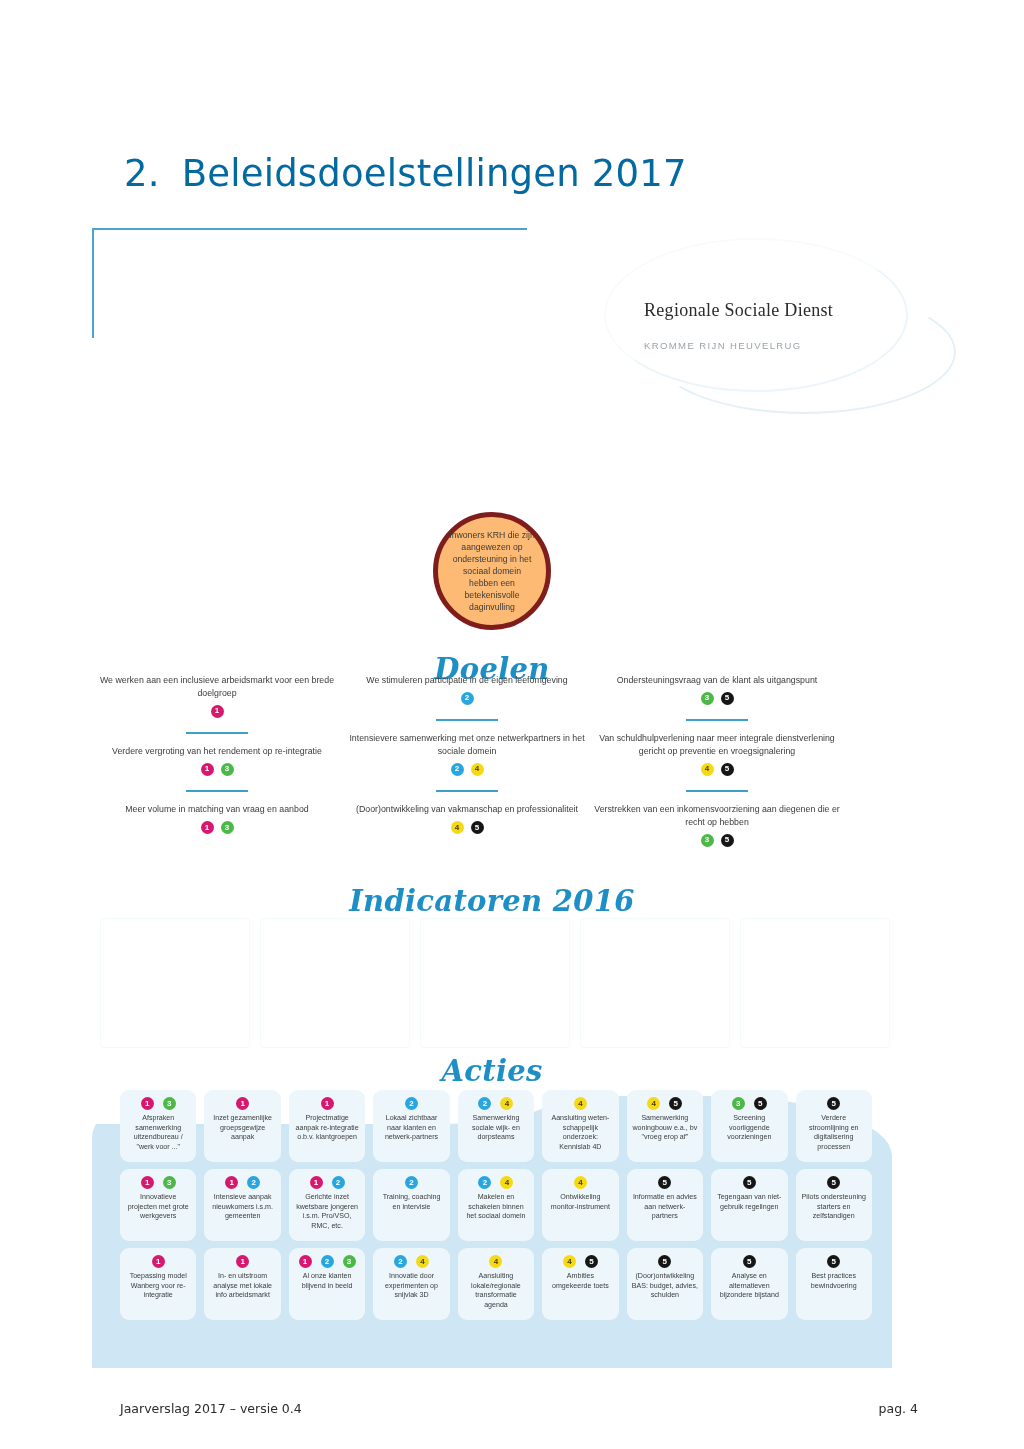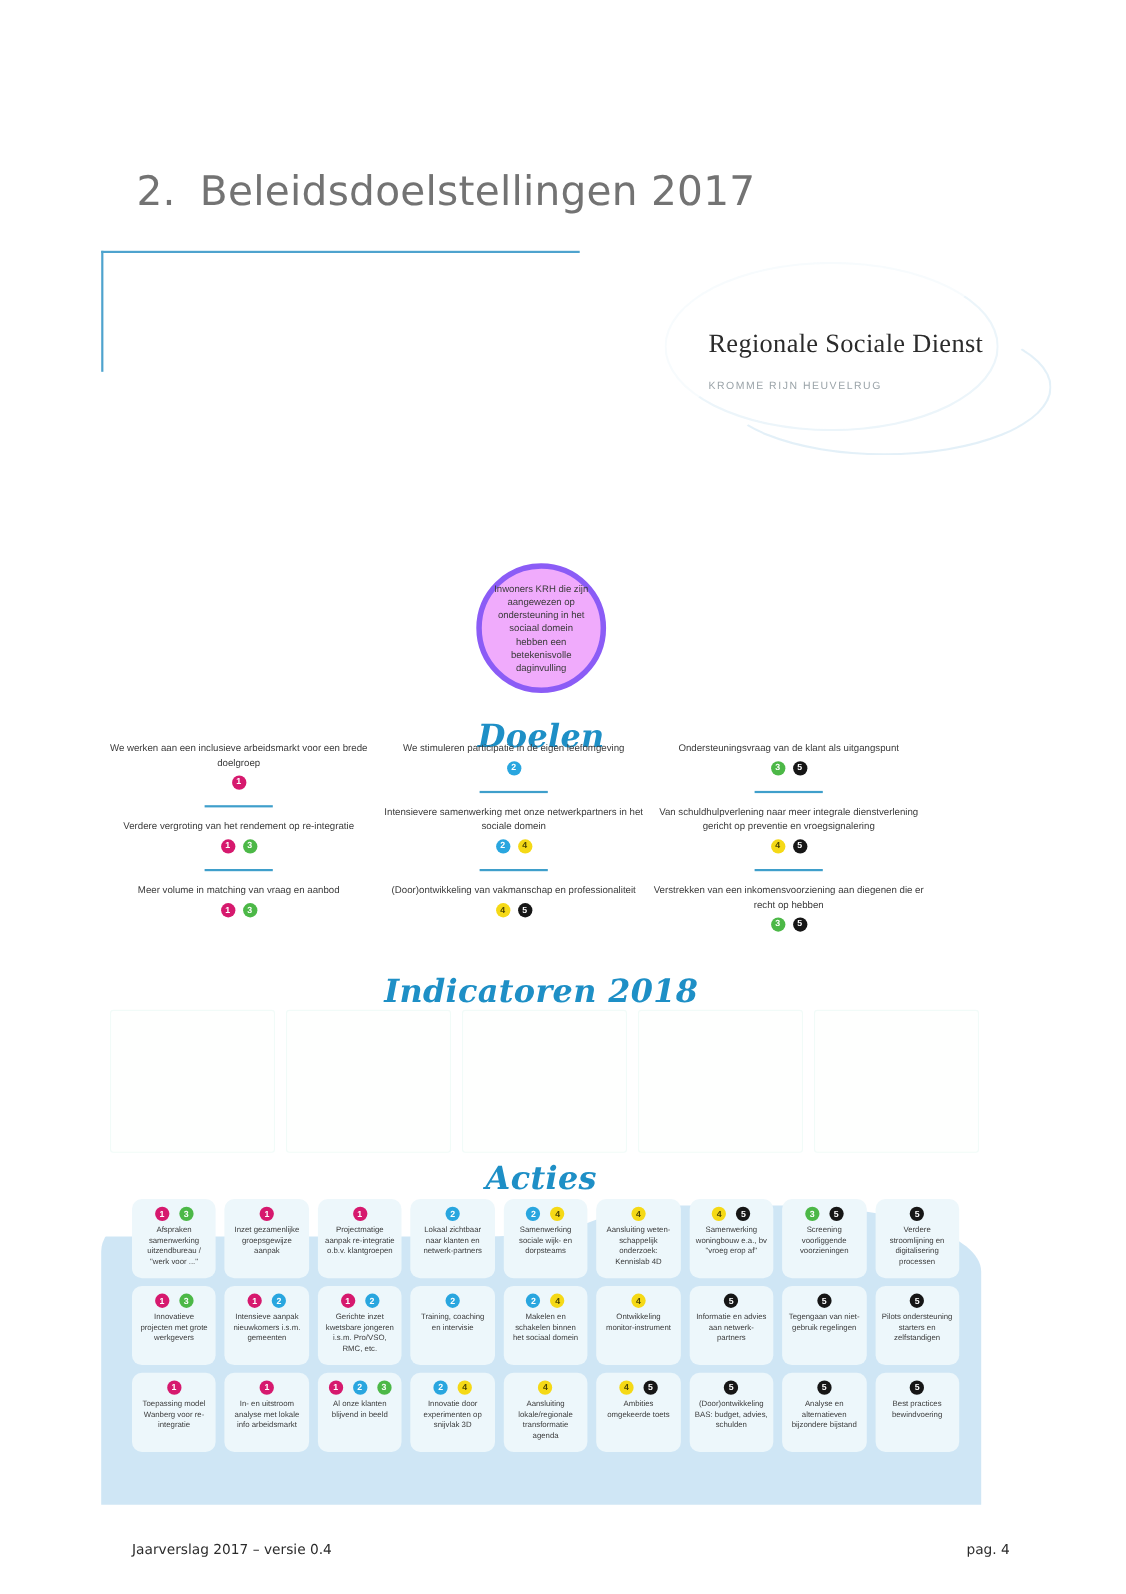--- a/index.html
+++ b/index.html
@@ -9,21 +9,21 @@
     font-family:"Liberation Sans", sans-serif;
     color:#231f20;
     position:relative;
     overflow:hidden;
   }
   .page{position:relative;width:1024px;height:1449px;}
 
   
   .doc-heading{
     position:absolute; left:124px; top:152px;
-    font-size:37px; font-weight:400; color:#737373;
+    font-size:37px; font-weight:400; color:#0369a1;
     letter-spacing:.2px; white-space:nowrap;
     font-family:"DejaVu Sans", sans-serif;
   }
   .doc-heading .num{margin-right:22px;}
 
   
   .info-sheet{
     position:absolute; left:92px; top:228px;
     width:800px; height:1140px;
   }
@@ -47,21 +47,21 @@
     position:absolute; left:560px; top:62px; width:300px; height:120px;
     border:2px solid #dfeef7; border-radius:50%;
     border-top-color:transparent; border-left-color:transparent;
     opacity:.85;
   }
   .logo{
     position:absolute; left:552px; top:72px; width:270px; text-align:left;
   }
   .logo-title{
     font-family:"Liberation Serif", serif;
-    font-size:24px; color:#2b2b2b; letter-spacing:.3px; white-space:nowrap;
+    font-size:18px; color:#2b2b2b; letter-spacing:.3px; white-space:nowrap;
   }
   .logo-sub{
     margin-top:19px;
     font-size:9.5px; color:#9aa3a8; letter-spacing:1.4px; white-space:nowrap;
   }
 
   
   .sec-title{
     position:absolute; width:100%; text-align:center;
     font-family:"DejaVu Serif", serif;
@@ -70,24 +70,24 @@
   }
   #title-ambities{top:246px; font-size:29px;}
   #title-doelen{top:424px; font-size:29px;}
   #title-indicatoren{top:656px; font-size:29px;}
   #title-acties{top:826px; font-size:29px;}
 
   
   .ambitie-circle{
     position:absolute; left:341px; top:284px;
     width:118px; height:118px; border-radius:50%;
-    border:5px solid #8b5cf6;
+    border:5px solid #7f1d1d;
     display:flex; align-items:center; justify-content:center;
     box-sizing:border-box;
-    background:#f0abfc;
+    background:#fdba74;
   }
   .ambitie-text{
     font-size:8.7px; line-height:1.38; color:#3b3b3b; text-align:center;
     padding:0 10px;
   }
 
   
   .doelen{
     position:absolute; left:0; top:446px; width:800px; height:190px;
     display:flex; justify-content:flex-start;
@@ -267,21 +267,21 @@
           <div class="doel-item">
             <div class="doel-text">Verstrekken van een inkomensvoorziening aan diegenen die er recht op hebben</div>
             <div class="doel-badges">
               <span class="badge b3">3</span>
               <span class="badge b5">5</span>
             </div>
           </div>
         </div>
       </div>
 
-    <div class="sec-title" id="title-indicatoren">Indicatoren 2018</div>
+    <div class="sec-title" id="title-indicatoren">Indicatoren 2016</div>
     <div class="indicatoren-zone">
       <div class="ind-box"></div>
       <div class="ind-box"></div>
       <div class="ind-box"></div>
       <div class="ind-box"></div>
       <div class="ind-box"></div>
     </div>
 
     <div class="acties-bg"></div>
     <div class="sec-title" id="title-acties">Acties</div>

